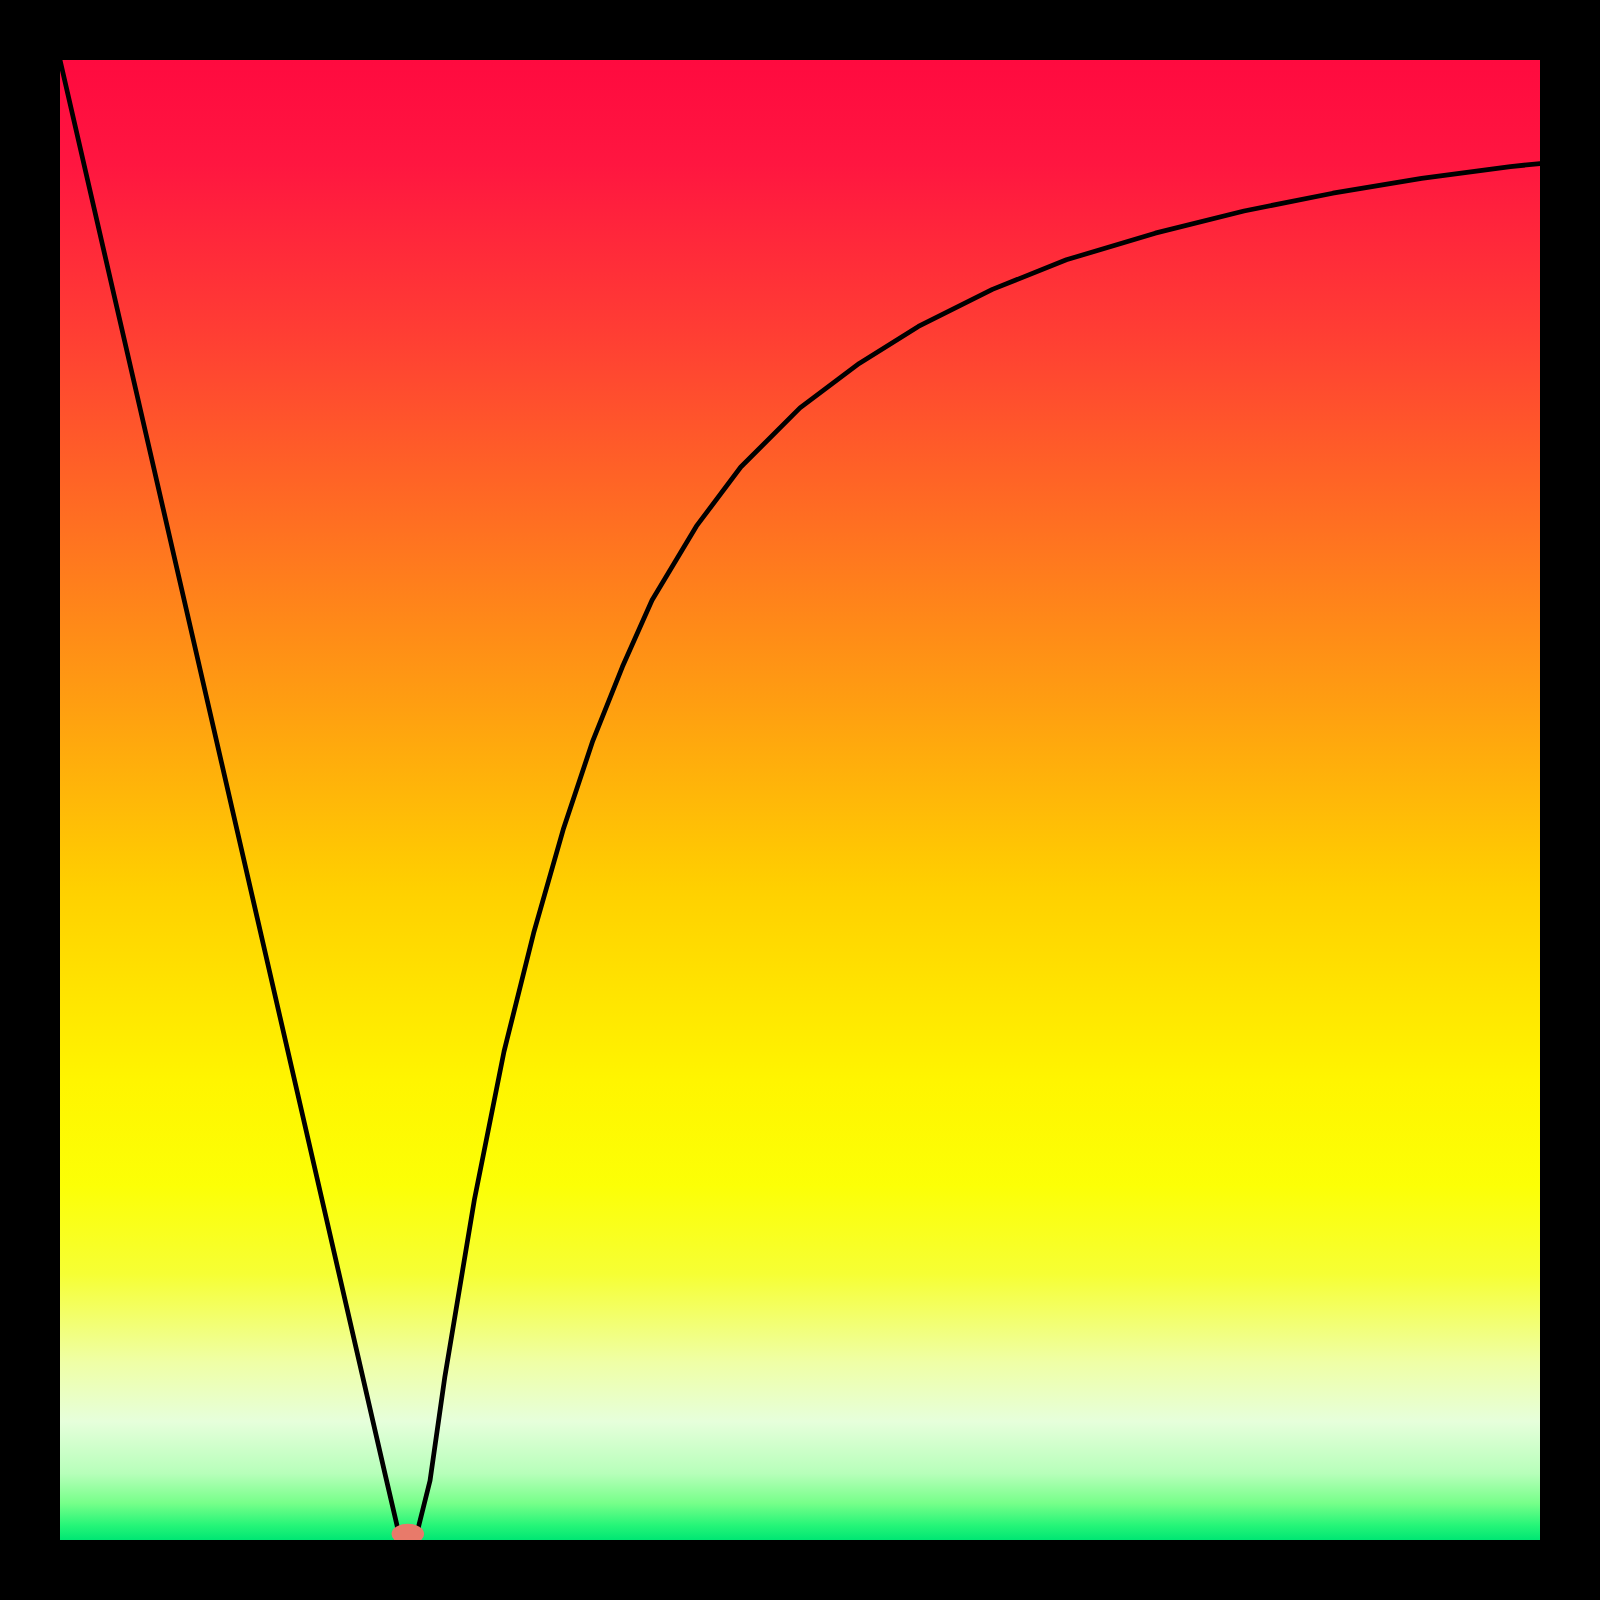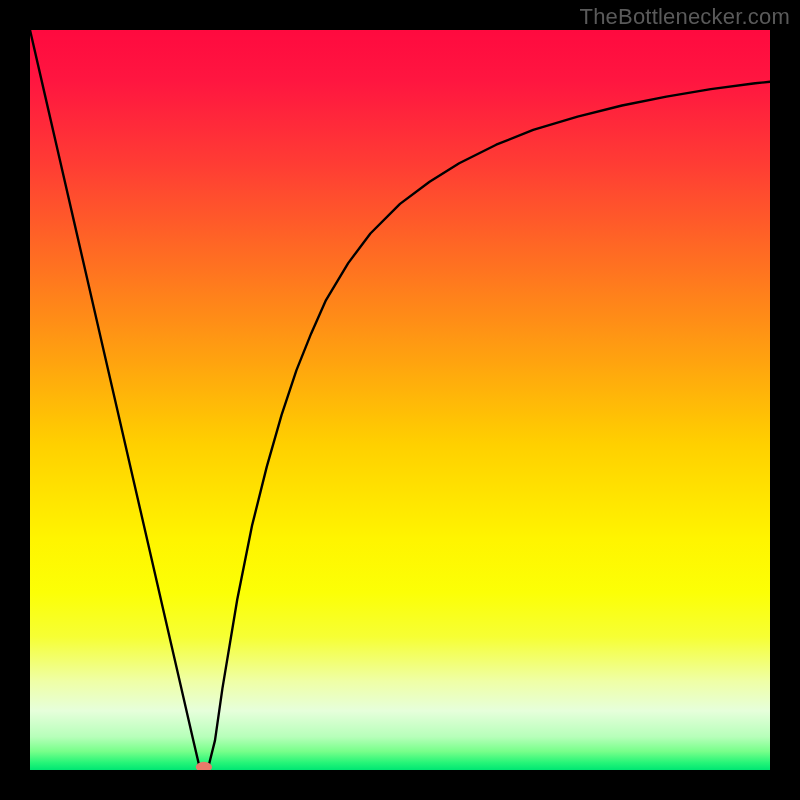--- a/index.html
+++ b/index.html
@@ -35,21 +35,20 @@
     z-index: 5;
   }
   svg {
     display: block;
   }
 </style>
 </head>
 <body>
 
 <div class="container">
-  <div class="watermark">TheBottlenecker.com</div>
 
   <div class="plot-area">
     <svg id="chart-svg" viewBox="0 0 100 100" preserveAspectRatio="none" width="740" height="740">
       <defs>
         <linearGradient id="bg-grad" x1="0" y1="0" x2="0" y2="1">
             <stop offset="0.00%" stop-color="#ff0a3f"></stop>
             <stop offset="7.00%" stop-color="#ff1640"></stop>
             <stop offset="18.00%" stop-color="#ff3c34"></stop>
             <stop offset="31.00%" stop-color="#ff6e22"></stop>
             <stop offset="44.00%" stop-color="#ffa010"></stop>

